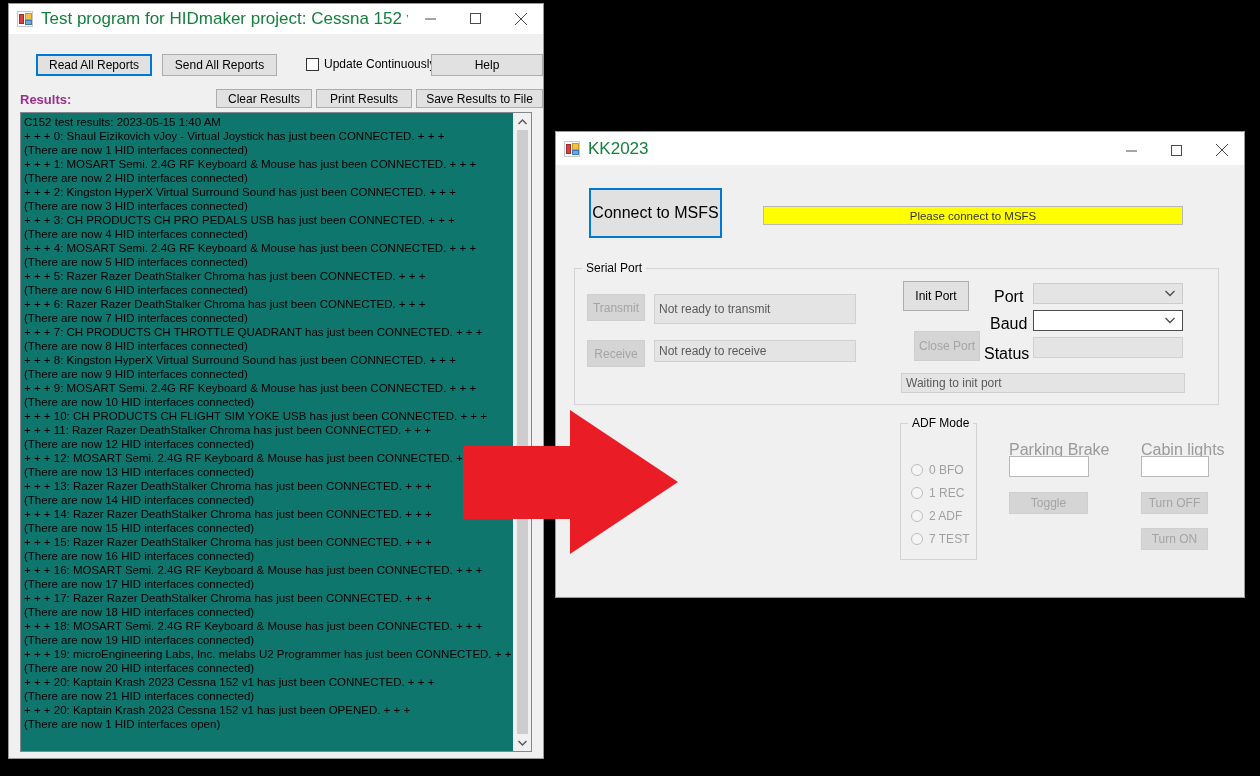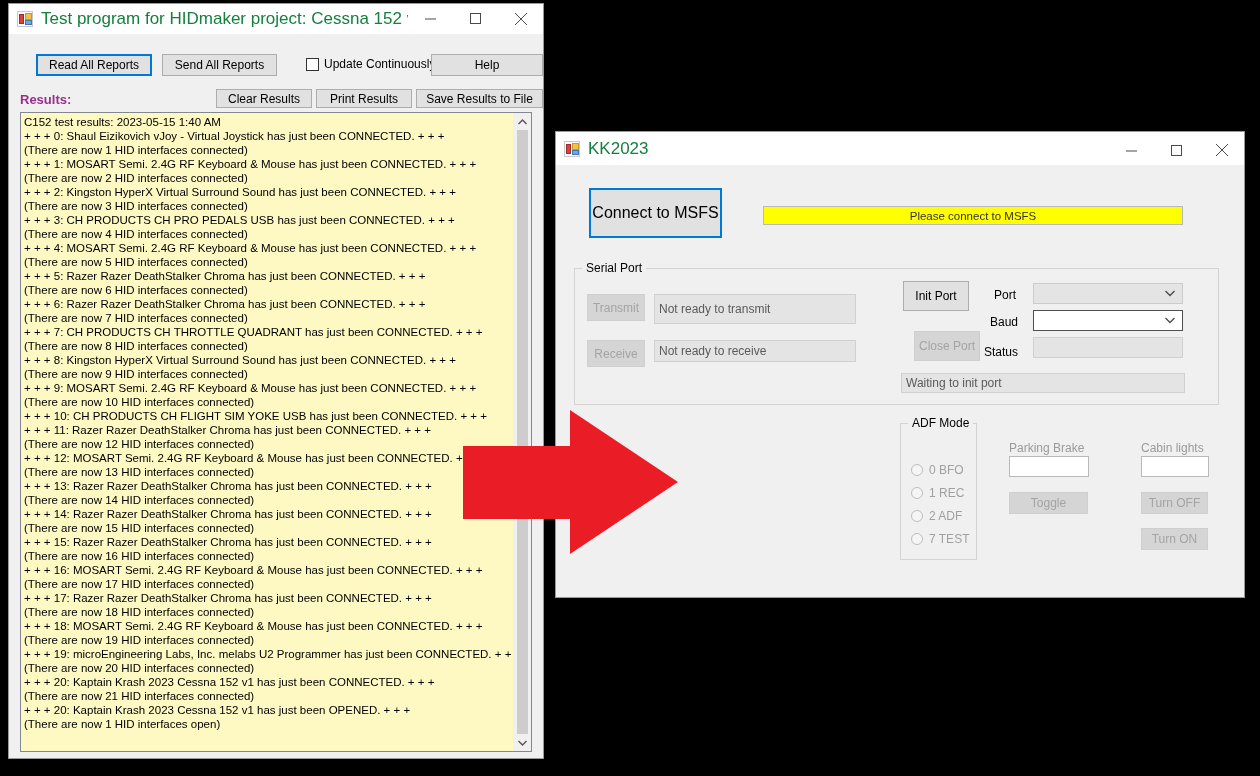--- a/index.html
+++ b/index.html
@@ -130,21 +130,21 @@
   #btn-clear  { left: 207px; top: 85px; width: 96px; height: 19px; }
   #btn-print  { left: 307px; top: 85px; width: 96px; height: 19px; }
   #btn-save   { left: 407px; top: 85px; width: 127px; height: 19px; }
 
   .textbox-multiline {
     position: absolute;
     left: 11px;
     top: 108px;
     width: 512px;
     height: 640px;
-    background: #fef9c3;
+    background: #0f766e;
     border: 1px solid #828790;
     box-sizing: border-box;
     overflow: hidden;
     display: flex;
   }
   .log-area {
     flex: 1 1 auto;
     padding: 2px 0 0 3px;
     overflow: hidden;
   }
@@ -270,21 +270,21 @@
     align-items: center;
     padding-left: 4px;
     font-size: 12px;
     color: #5a5a5a;
   }
   .kk-text.dis-bg { background: #e4e4e4; border: 1px solid #d0d0d0; }
   .kk-text.blank  { color: transparent; }
 
   .kk-label {
     position: absolute;
-    font-size: 12px;
+    font-size: 16px;
     color: #000000;
   }
   .kk-label.dim { color: #9a9a9a; }
 
   .kk-combo {
     position: absolute;
     box-sizing: border-box;
     display: flex;
     align-items: center;
     justify-content: flex-end;

